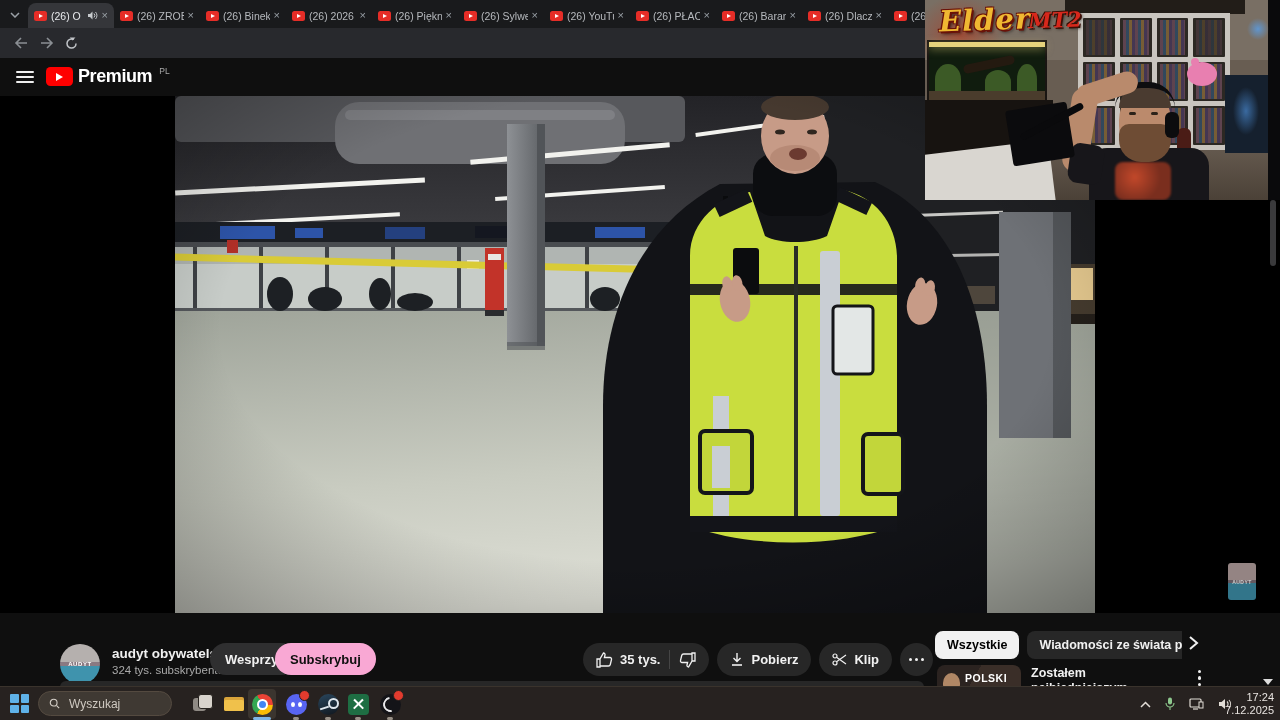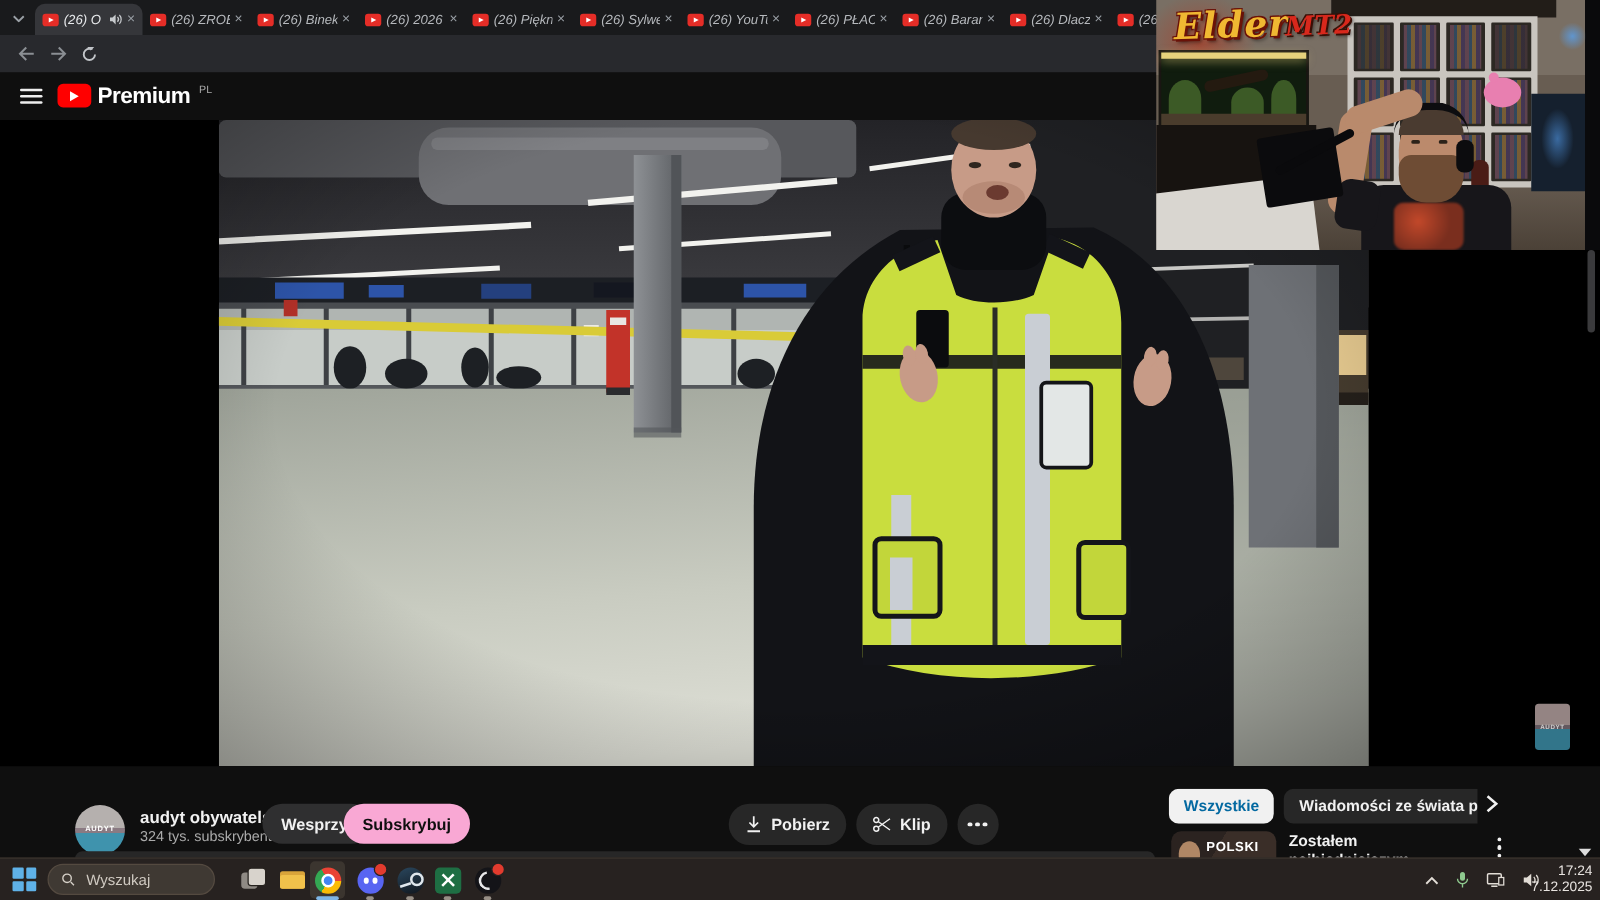--- a/index.html
+++ b/index.html
@@ -10,21 +10,21 @@
   .tabstrip{position:absolute;left:0;top:0;width:1280px;height:28px;background:#191a1c;}
   .tab-search{position:absolute;left:6px;top:6px;width:18px;height:18px;border-radius:4px;
     display:flex;align-items:center;justify-content:center;color:#9aa0a6;}
   .tab{position:absolute;top:3px;width:86px;height:25px;border-radius:8px 8px 0 0;
     display:flex;align-items:center;gap:4px;padding:0 6px;box-sizing:border-box;
     color:#b6b9bd;font-size:10.5px;white-space:nowrap;overflow:hidden;}
   .tab.active{background:#35363a;color:#e8eaed;}
   .fav{width:13px;height:10px;background:#e52d27;border-radius:2.5px;flex:0 0 auto;
     display:flex;align-items:center;justify-content:center;}
   .fav-tri{width:0;height:0;border-left:4px solid #fff;border-top:2.5px solid transparent;border-bottom:2.5px solid transparent;}
-  .tab-label{flex:1 1 auto;overflow:hidden;text-overflow:clip;font-style:italic;}
+  .tab-label{flex:1 1 auto;overflow:hidden;text-overflow:clip;}
   .tab-audio{flex:0 0 auto;display:flex;color:#c7cacd;}
   .tab-close{flex:0 0 auto;color:#9aa0a6;font-size:11px;line-height:1;}
 
   
   .toolbar{position:absolute;left:0;top:28px;width:1280px;height:30px;background:#28292d;}
   .nav-ic{position:absolute;top:6px;width:18px;height:18px;color:#8b8f94;display:flex;align-items:center;justify-content:center;}
   .urlbar{position:absolute;left:84px;top:32px;width:838px;height:22px;border-radius:11px;background:#1c1d1f;
     display:flex;align-items:center;gap:8px;padding:0 12px;box-sizing:border-box;}
   .url-text{color:#dfe1e5;font-size:12px;}
 
@@ -72,21 +72,21 @@
   .act{height:33px;border-radius:17px;background:#272727;color:#f1f1f1;display:flex;align-items:center;
     padding:0 13px;gap:7px;font-size:13px;font-weight:bold;box-sizing:border-box;}
   .act .sep{width:1px;height:19px;background:#454545;margin:0 2px;}
   .more-dots{width:33px;height:33px;border-radius:50%;background:#272727;display:flex;align-items:center;justify-content:center;gap:2.5px;}
   .more-dots i{width:3.4px;height:3.4px;border-radius:50%;background:#f1f1f1;}
 
   
   .chips{position:absolute;left:935px;top:631px;width:247px;height:28px;overflow:hidden;display:flex;gap:8px;}
   .chip{height:28px;border-radius:8px;background:#272727;color:#f1f1f1;font-size:12.5px;font-weight:bold;
     display:flex;align-items:center;padding:0 12px;flex:0 0 auto;}
-  .chip.selected{background:#f1f1f1;color:#0369a1;}
+  .chip.selected{background:#f1f1f1;color:#000000;}
   .chip-next{position:absolute;left:1186px;top:634px;color:#f1f1f1;}
   .sthumb{position:absolute;left:937px;top:665px;width:84px;height:47px;border-radius:8px;overflow:hidden;
     background:linear-gradient(120deg,#2b2320 0 40%,#3a2e28 40% 100%);}
   .sthumb .face{position:absolute;left:6px;top:8px;width:17px;height:20px;border-radius:50% 50% 40% 40%;background:#b08765;}
   .sthumb .torso{position:absolute;left:2px;top:24px;width:26px;height:20px;border-radius:6px;background:#191513;}
   .sthumb .ttext{position:absolute;left:28px;top:7px;color:#fff;font-size:10.5px;font-weight:bold;letter-spacing:.5px;}
   .sthumb .redband{position:absolute;left:29px;bottom:7px;width:46px;height:9px;background:#b5271d;border-radius:1px;}
   .sthumb .graybar{position:absolute;left:0;bottom:0;width:100%;height:4px;background:#191716;}
   .stitle{position:absolute;left:1031px;top:666px;width:152px;color:#f1f1f1;font-size:12.5px;font-weight:bold;
     line-height:15px;max-height:45px;overflow:hidden;}
@@ -494,20 +494,34 @@
         <i></i>
       </span>
   </div>
   <div class="chsubs">324 tys. subskrybentów</div>
   <div class="pill" style="left:210px">Wesprzyj</div>
   <div class="pill white" style="left:275px">Subskrybuj</div>
 
   <div class="actions">
     <div class="act">
       <span style="display:flex">
+        <svg width="17" height="16" viewBox="0 0 17 16">
+            <path d="M1 7h3v8H1zM4 14V7l3.5-6c1 0 1.8.8 1.5 2l-.6 2.5H14c1 0 1.8 1 1.5 2l-1.2 5c-.2.9-1 1.5-1.9 1.5H6z" fill="none" stroke="#f1f1f1" stroke-width="1.3"></path>
+          </svg>
+      </span>
+      <span>35 tys.</span>
+      <span class="sep"></span>
+      <span style="display:flex;transform:scale(-1,-1)">
+        <svg width="17" height="16" viewBox="0 0 17 16">
+            <path d="M1 7h3v8H1zM4 14V7l3.5-6c1 0 1.8.8 1.5 2l-.6 2.5H14c1 0 1.8 1 1.5 2l-1.2 5c-.2.9-1 1.5-1.9 1.5H6z" fill="none" stroke="#f1f1f1" stroke-width="1.3"></path>
+          </svg>
+      </span>
+    </div>
+    <div class="act">
+      <span style="display:flex">
         <svg width="14" height="15" viewBox="0 0 14 15">
             <path d="M7 1v8M3.5 6L7 9.5 10.5 6" fill="none" stroke="#f1f1f1" stroke-width="1.4"></path>
             <path d="M2 13h10" stroke="#f1f1f1" stroke-width="1.6"></path>
           </svg>
       </span>
       <span>Pobierz</span>
     </div>
     <div class="act">
       <span style="display:flex">
         <svg width="15" height="15" viewBox="0 0 15 15">

